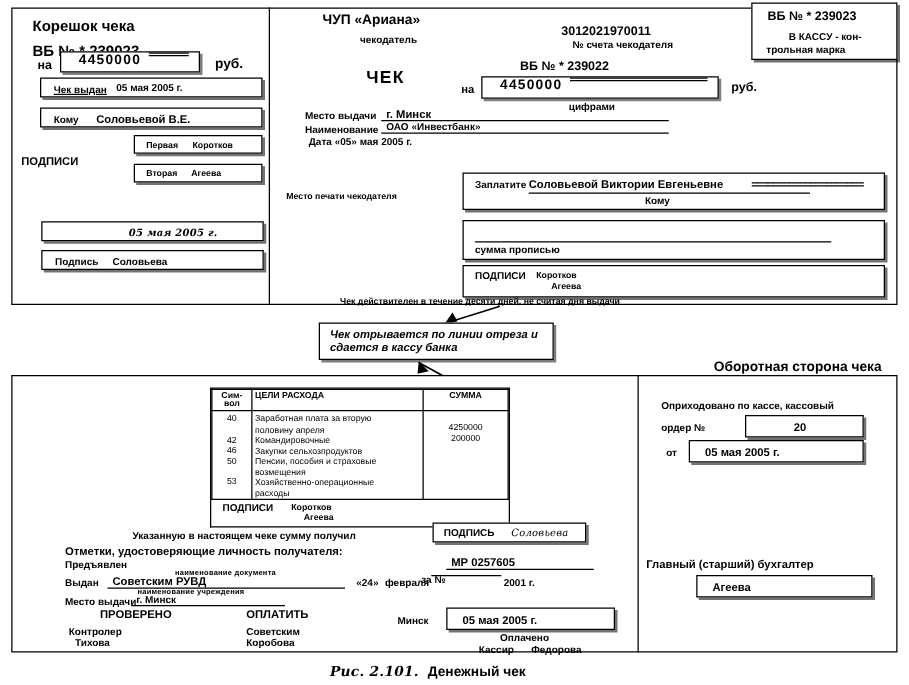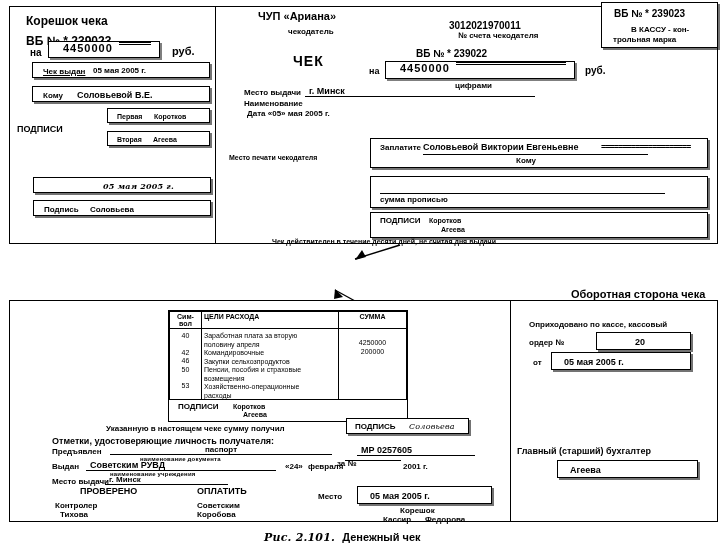--- a/index.html
+++ b/index.html
@@ -172,20 +172,21 @@
     <span class="amount-val">4450000</span>
     <span class="strike"></span>
   </div>
   <div class="abs t10 bold" style="left:585px; top:65px;">руб.</div>
   <div class="abs t8 bold" style="left:455px; top:81px;text-align:right;">цифрами</div>
 
   <div class="abs t8 bold" style="left:244px; top:88px;">Место выдачи</div>
   <div class="abs t9 bold ul" style="left:305px; top:86px; width:230px; padding-left:4px;">г. Минск</div>
 
   <div class="abs t8 bold" style="left:244px; top:99px;">Наименование</div>
+  <div class="abs t8 bold ul" style="left:305px; top:97px; width:230px; padding-left:4px;">ОАО «Инвестбанк»</div>
 
   <div class="abs t8 bold" style="left:247px; top:109px;">Дата «05» мая 2005 г.</div>
 
   <div class="abs t7 bold" style="left:229px; top:154px;">Место печати чекодателя</div>
 
   <div class="box" style="left:370px; top:138px; width:338px; height:30px;">
     <span class="abs t8 bold" style="left:9px; top:4px;">Заплатите</span>
     <span class="abs t9 bold" style="left:52px; top:3px;">Соловьевой Виктории Евгеньевне</span>
     <span class="abs t9 bold" style="left:230px; top:3px; letter-spacing:-1px;">=====================</span>
     <span class="abs" style="left:52px; top:15px; width:225px; border-bottom:1.2px solid #000;"></span>
@@ -203,20 +204,26 @@
     <span class="abs t7 bold" style="left:70px; top:13px;">Агеева</span>
   </div>
 
   <div class="abs t7 bold" style="left:272px; top:238px;">Чек действителен в течение десяти дней, не считая дня выдачи</div>
 
   <svg class="arrow-svg" style="left:255px; top:243px; width:200px; height:20px;" viewBox="0 0 200 20">
     <line x1="145" y1="2" x2="100" y2="16" stroke="#000" stroke-width="1.4"></line>
     <polygon points="100,17 107,7 111,14" fill="#000"></polygon>
   </svg>
 
+  <div id="callout-box">
+    <div id="callout-text">
+      <div>Чек отрывается по линии отреза и</div>
+      <div>сдается в кассу банка</div>
+    </div>
+  </div>
 
   <svg class="arrow-svg" style="left:255px; top:288px; width:200px; height:26px;" viewBox="0 0 200 26">
     <line x1="120" y1="24" x2="80" y2="2" stroke="#000" stroke-width="1.4"></line>
     <polygon points="80,1 88,9 79,11" fill="#000"></polygon>
   </svg>
 
   <div class="abs bold t11" style="left:571px; top:288px;">Оборотная сторона чека</div>
 
   <div id="back-frame"></div>
   <div id="back-divider"></div>
@@ -270,21 +277,20 @@
   <div class="abs t8 bold" style="left:106px; top:424px;">Указанную в настоящем чеке сумму получил</div>
 
   <div class="box" style="left:346px; top:418px; width:123px; height:16px;">
     <span class="abs t8 bold" style="left:8px; top:3px;">ПОДПИСЬ</span>
     <span class="abs t8 cursive" style="left:62px; top:3px;">Соловьева</span>
   </div>
 
   <div class="abs t9 bold" style="left:52px; top:436px;">Отметки, удостоверяющие личность получателя:</div>
 
   <div class="abs t8 bold" style="left:52px; top:447px;">Предъявлен</div>
-  <div class="abs t8 bold ul" style="left:110px; top:445px; width:222px; text-align:center;">паспорт</div>
   <div class="abs fill-label bold" style="left:140px; top:456px;">наименование документа</div>
   <div class="abs t8 bold" style="left:337px; top:447px;margin-top:12px;">за №</div>
   <div class="abs t9 bold ul" style="left:357px; top:445px; width:118px; padding-left:4px;">МР 0257605</div>
 
   <div class="abs t8 bold" style="left:52px; top:462px;">Выдан</div>
   <div class="abs t9 bold ul" style="left:86px; top:460px; width:190px; padding-left:4px;">Советским РУВД</div>
   <div class="abs fill-label bold" style="left:110px; top:471px;">наименование учреждения</div>
   <div class="abs t8 bold" style="left:285px; top:462px;">«24»</div>
   <div class="abs t8 bold" style="left:308px; top:462px;">февраля</div>
   <div class="abs t8 bold ul" style="left:345px; top:460px; width:56px;"></div>
@@ -295,25 +301,25 @@
 
   <div class="abs t9 bold" style="left:52px; top:486px;margin-left:28px;">ПРОВЕРЕНО</div>
   <div class="abs t9 bold" style="left:197px; top:486px;">ОПЛАТИТЬ</div>
 
   <div class="abs t8 bold" style="left:55px; top:501px;">Контролер</div>
   <div class="abs t8 bold" style="left:60px; top:510px;">Тихова</div>
 
   <div class="abs t8 bold" style="left:197px; top:501px;">Советским</div>
   <div class="abs t8 bold" style="left:197px; top:510px;">Коробова</div>
 
-  <div class="abs t8 bold" style="left:318px; top:492px;">Место</div>
+  <div class="abs t8 bold" style="left:318px; top:492px;">Минск</div>
   <div class="box" style="left:357px; top:486px; width:135px; height:18px;">
     <span class="abs t9 bold" style="left:12px; top:4px;">05 мая 2005 г.</span>
   </div>
-  <div class="abs t8 bold" style="left:400px; top:506px;">Корешок</div>
+  <div class="abs t8 bold" style="left:400px; top:506px;">Оплачено</div>
   <div class="abs t8 bold" style="left:383px; top:515px;">Кассир</div>
   <div class="abs t8 bold" style="left:425px; top:515px;">Федорова</div>
 
   <div class="abs t8 bold" style="left:529px; top:320px;">Оприходовано по кассе, кассовый</div>
   <div class="abs t8 bold" style="left:529px; top:338px;">ордер №</div>
   <div class="box" style="left:596px; top:332px; width:95px; height:18px;">
     <span class="abs t9 bold" style="left:38px; top:4px;">20</span>
   </div>
   <div class="abs t8 bold" style="left:533px; top:358px;">от</div>
   <div class="box" style="left:551px; top:352px; width:140px; height:18px;">

